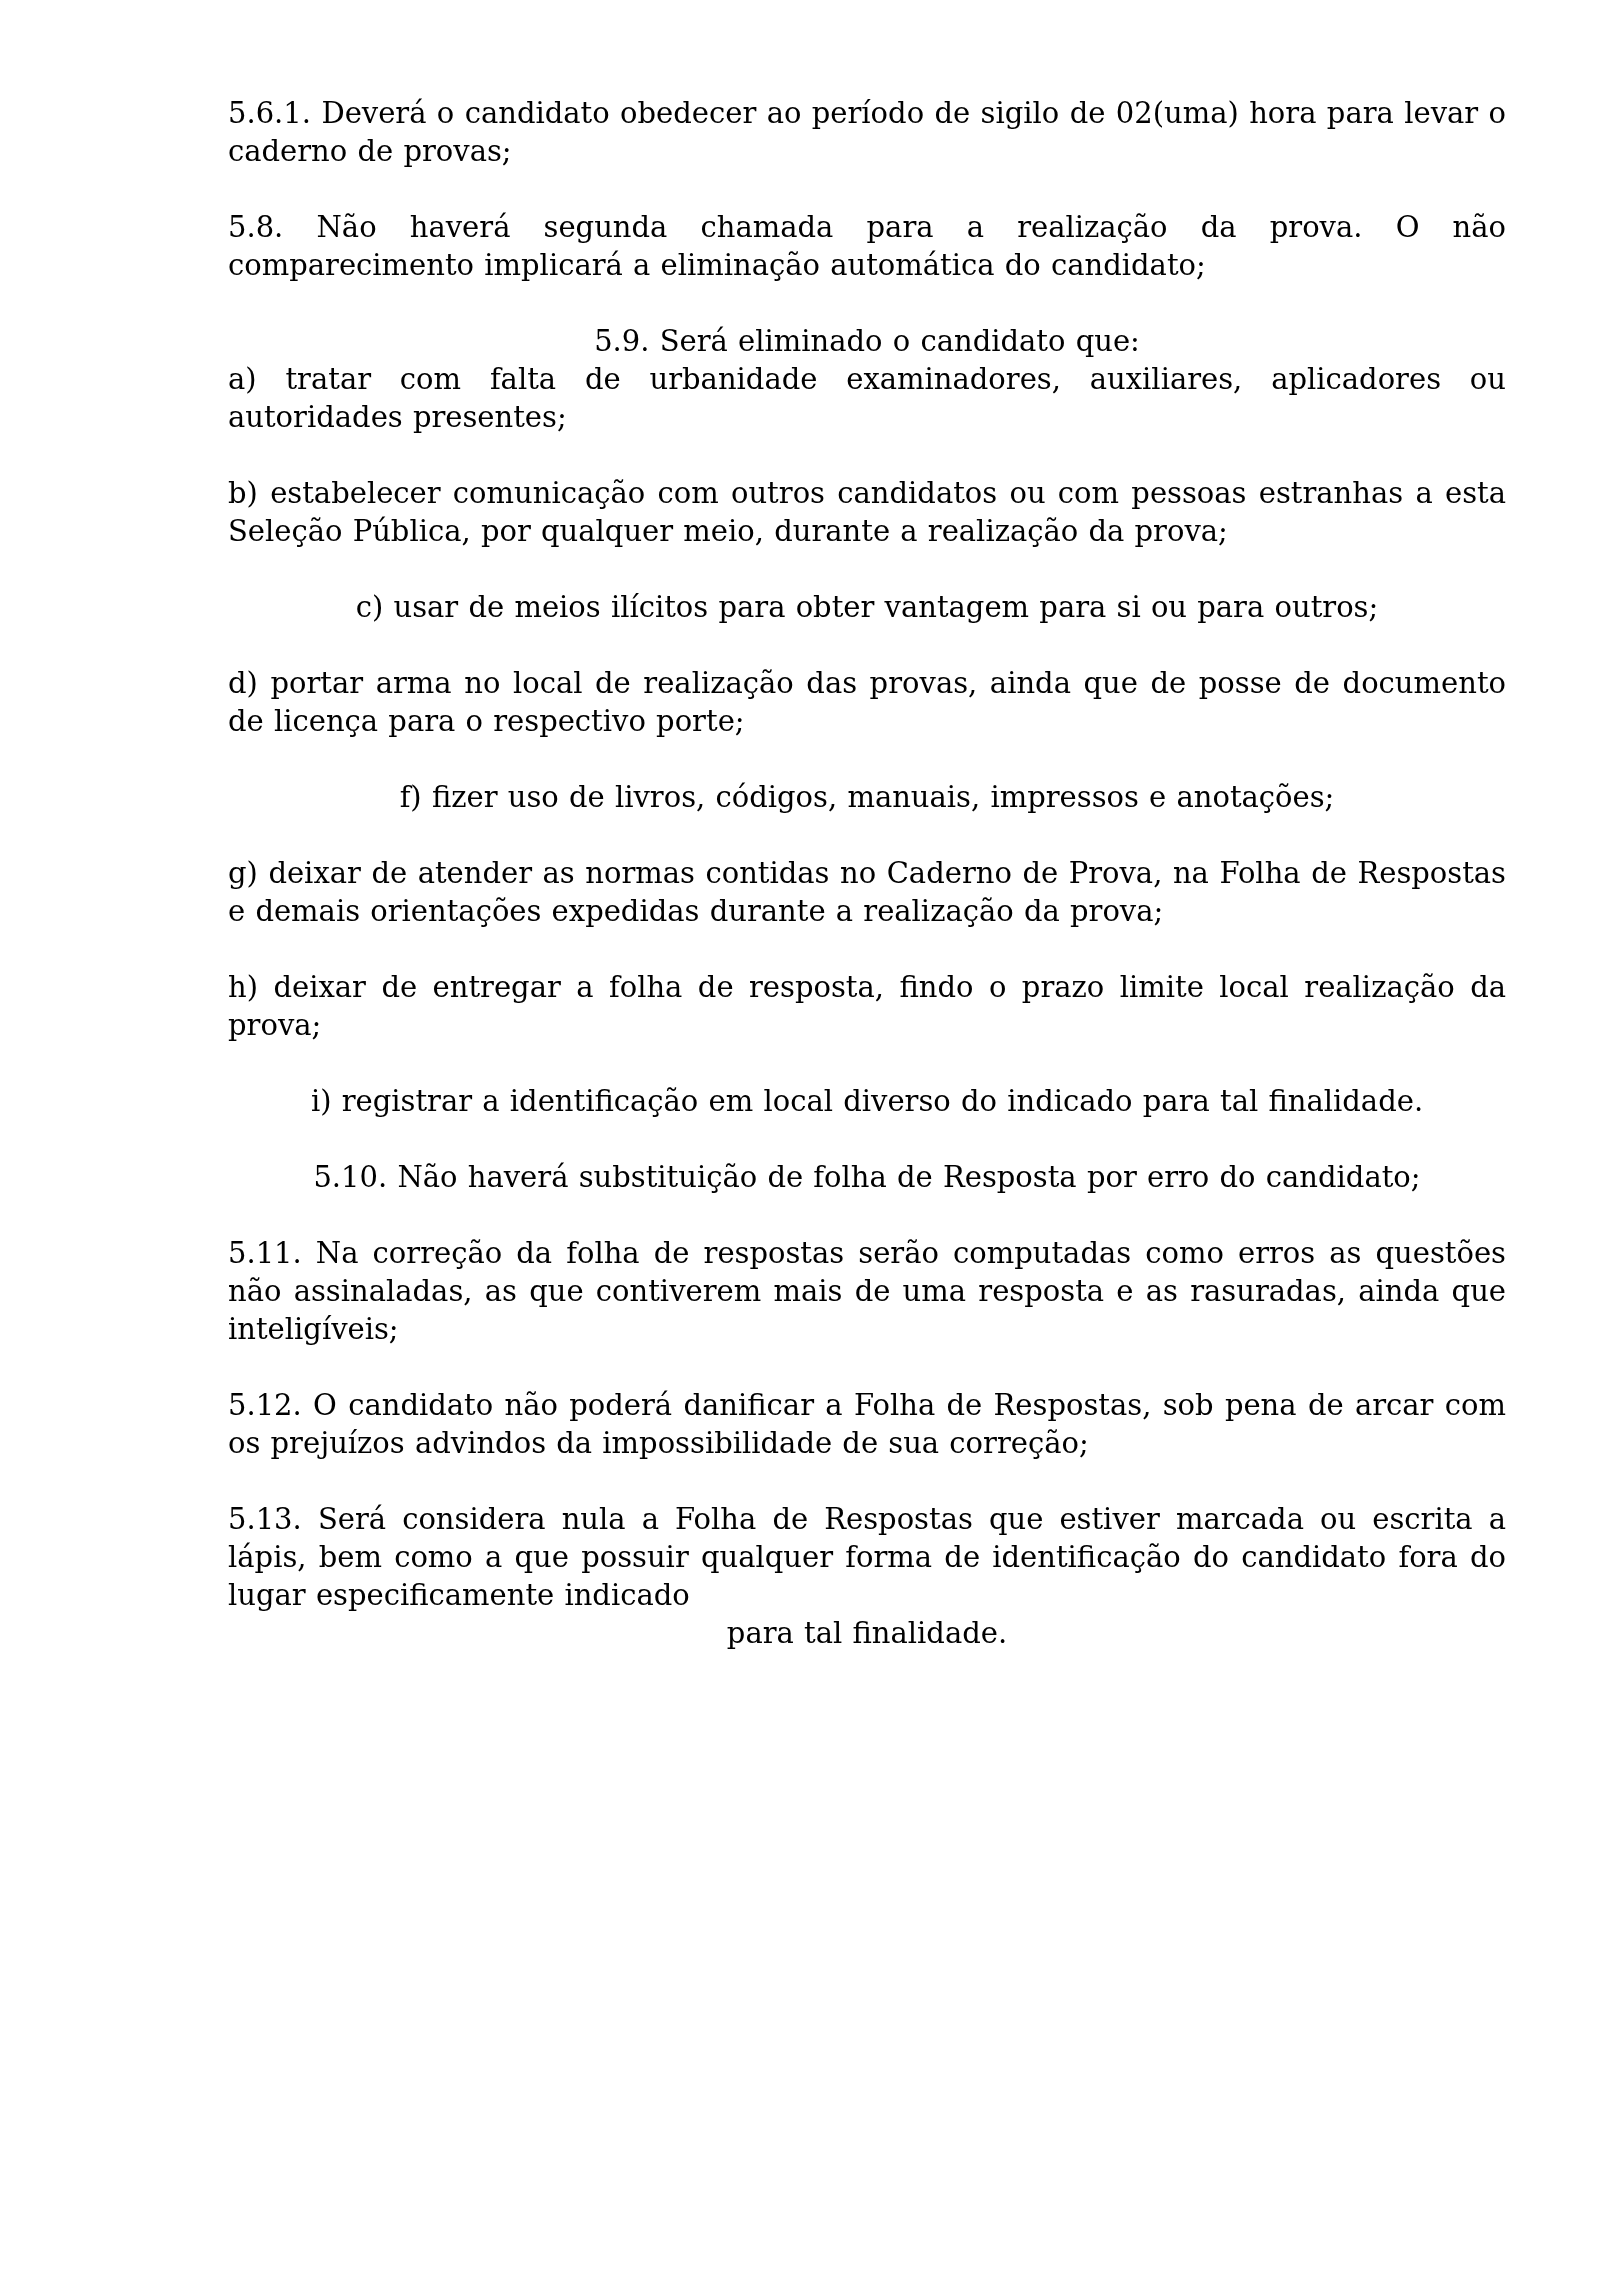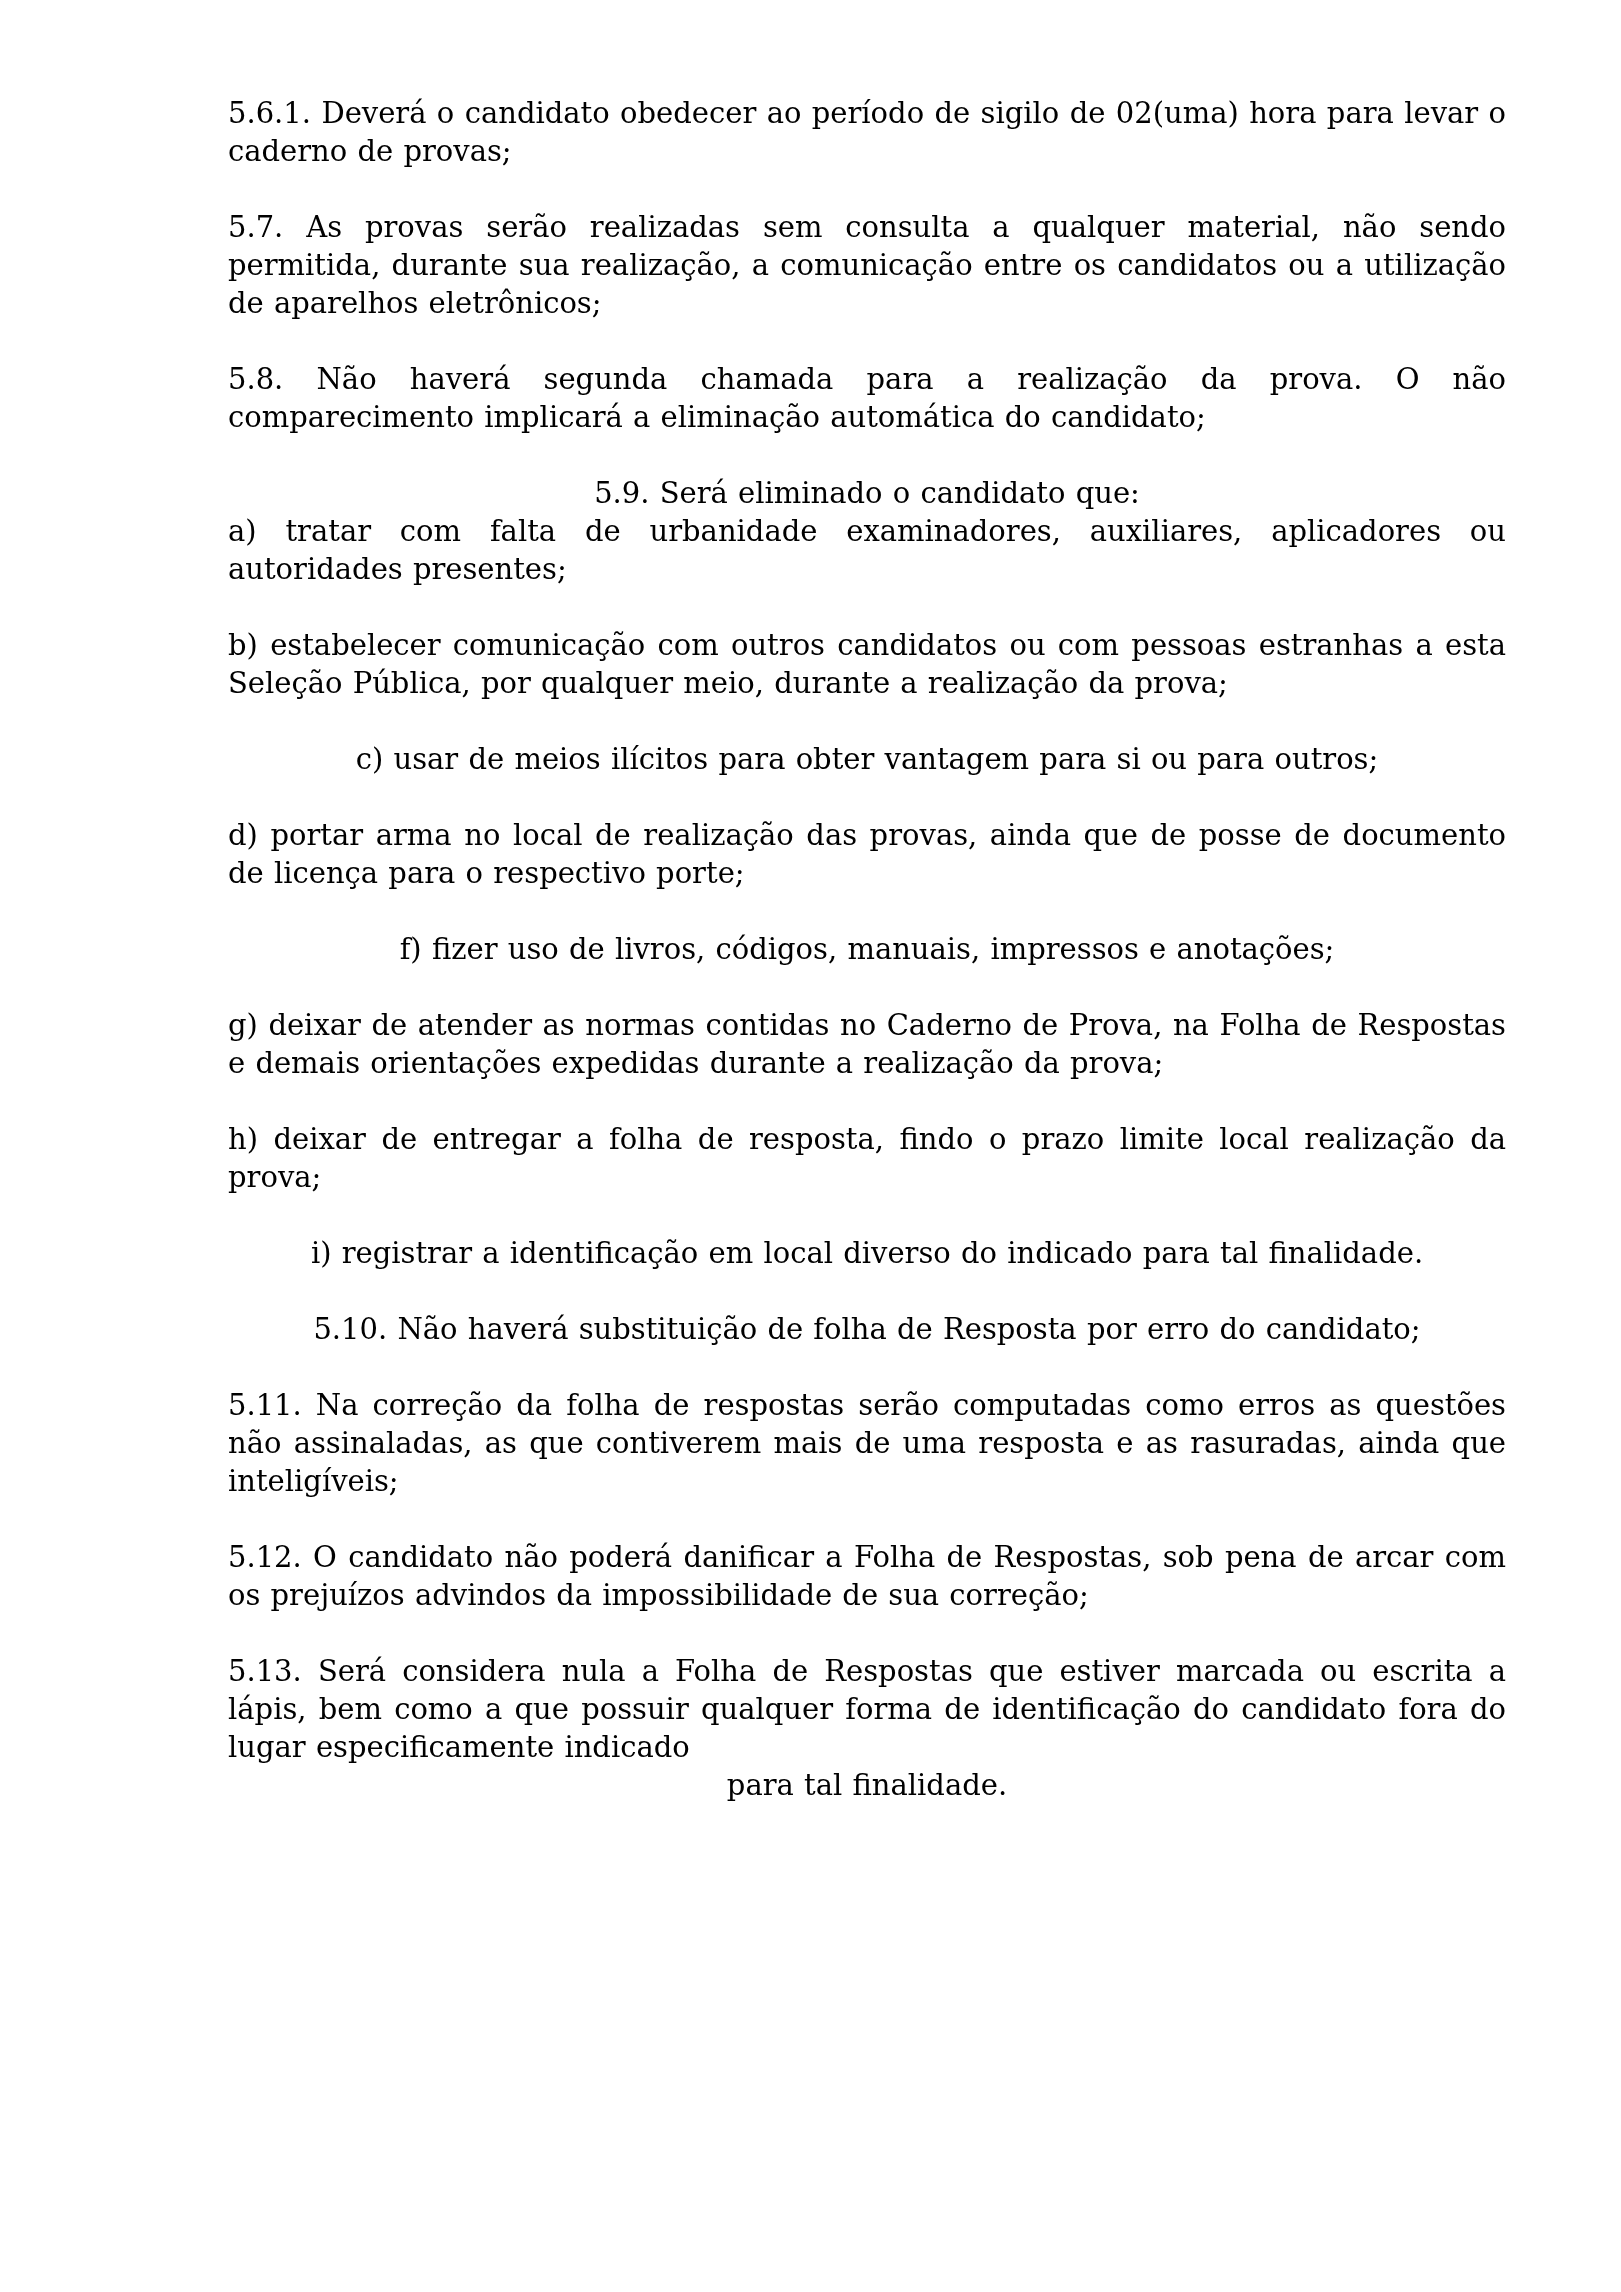--- a/index.html
+++ b/index.html
@@ -32,21 +32,20 @@
   
   .para.single {
     text-align: center;
   }
 </style>
 </head>
 <body>
 
 <div class="page">
   <p class="para">5.6.1. Deverá o candidato obedecer ao período de sigilo de 02(uma) hora para levar o caderno de provas;</p>
-  <p class="para">5.7. As provas serão realizadas sem consulta a qualquer material, não sendo permitida, durante sua realização, a comunicação entre os candidatos ou a utilização de aparelhos eletrônicos;</p>
   <p class="para">5.8. Não haverá segunda chamada para a realização da prova. O não comparecimento implicará a eliminação automática do candidato;</p>
   <p class="para tight single">5.9. Será eliminado o candidato que:</p>
   <p class="para">a) tratar com falta de urbanidade examinadores, auxiliares, aplicadores ou autoridades presentes;</p>
   <p class="para">b) estabelecer comunicação com outros candidatos ou com pessoas estranhas a esta Seleção Pública, por qualquer meio, durante a realização da prova;</p>
   <p class="para single">c) usar de meios ilícitos para obter vantagem para si ou para outros;</p>
   <p class="para">d) portar arma no local de realização das provas, ainda que de posse de documento de licença para o respectivo porte;</p>
   <p class="para single">f) fizer uso de livros, códigos, manuais, impressos e anotações;</p>
   <p class="para">g) deixar de atender as normas contidas no Caderno de Prova, na Folha de Respostas e demais orientações expedidas durante a realização da prova;</p>
   <p class="para">h) deixar de entregar a folha de resposta, findo o prazo limite local realização da prova;</p>
   <p class="para single">i) registrar a identificação em local diverso do indicado para tal finalidade.</p>

